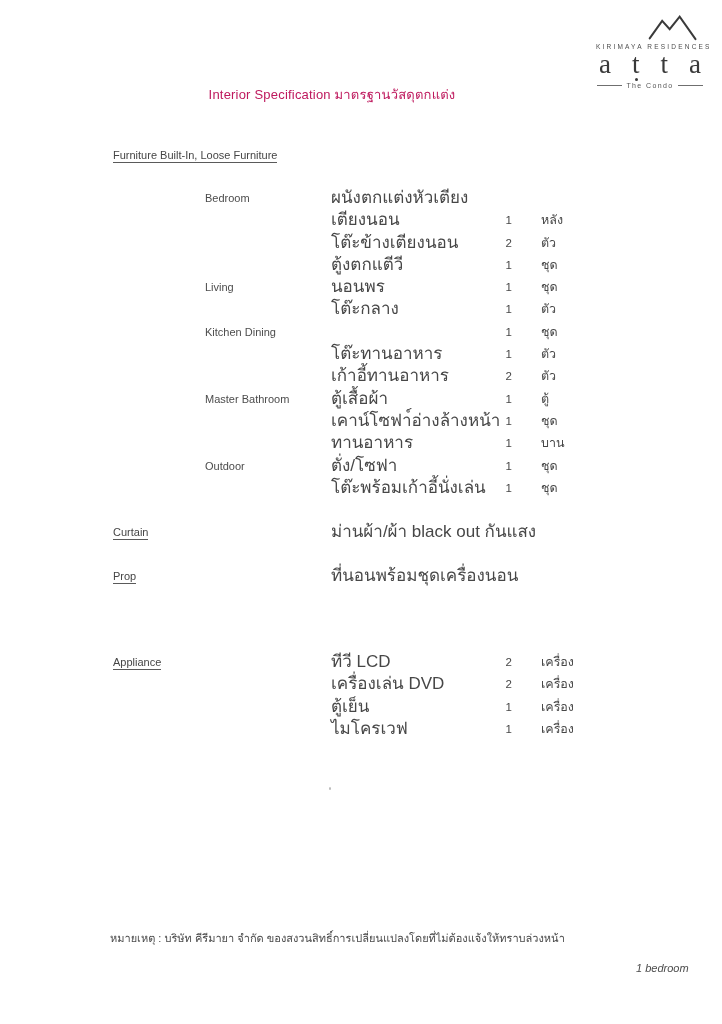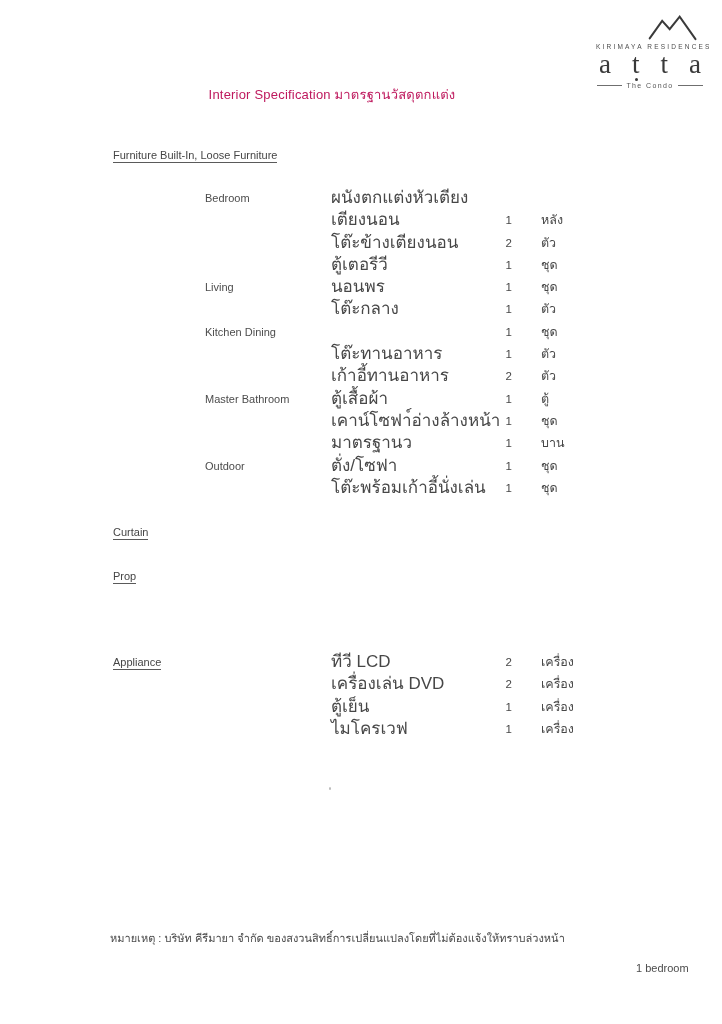--- a/index.html
+++ b/index.html
@@ -57,21 +57,21 @@
   .c-item{left:331px;font-size:17px;}
   .c-qty{left:503px;width:9px;text-align:right;font-size:11.5px;}
   .c-unit{left:519px;font-size:12.5px;margin-left:22px;}
   
   .footer-note{
     position:absolute;top:930px;left:110px;
     font-size:11px;line-height:16px;color:#4a4a4a;white-space:nowrap;text-align:right;
   }
   .page-label{
     position:absolute;top:960px;left:636px;
-    font-size:11px;line-height:16px;color:#4c4c4c;text-align:right;
+    font-size:11px;font-style:italic;line-height:16px;color:#4c4c4c;text-align:right;
   }
   .speck{
     position:absolute;top:787px;left:329px;
     width:2px;height:3px;background:#b9b9b9;border-radius:50%;
   }
 </style>
 </head>
 <body>
 
 <div class="page">
@@ -112,21 +112,21 @@
       <span class="cell c-unit">หลัง</span>
     </div>
     <div class="trow">
       <span class="cell c-cat"></span>
       <span class="cell c-item">โต๊ะข้างเตียงนอน</span>
       <span class="cell c-qty">2</span>
       <span class="cell c-unit">ตัว</span>
     </div>
     <div class="trow">
       <span class="cell c-cat"></span>
-      <span class="cell c-item">ตู้เตอรีวี</span>
+      <span class="cell c-item">ตู้งตกแตีวี</span>
       <span class="cell c-qty">1</span>
       <span class="cell c-unit">ชุด</span>
     </div>
     <div class="trow">
       <span class="cell c-cat">Living</span>
       <span class="cell c-item">นอนพร</span>
       <span class="cell c-qty">1</span>
       <span class="cell c-unit">ชุด</span>
     </div>
     <div class="trow">
@@ -159,42 +159,50 @@
       <span class="cell c-unit">ตู้</span>
     </div>
     <div class="trow">
       <span class="cell c-cat"></span>
       <span class="cell c-item">เคาน์โซฟา์อ่างล้างหน้า</span>
       <span class="cell c-qty">1</span>
       <span class="cell c-unit">ชุด</span>
     </div>
     <div class="trow">
       <span class="cell c-cat"></span>
-      <span class="cell c-item">มาตรฐานว</span>
+      <span class="cell c-item">ทานอาหาร</span>
       <span class="cell c-qty">1</span>
       <span class="cell c-unit">บาน</span>
     </div>
     <div class="trow">
       <span class="cell c-cat">Outdoor</span>
       <span class="cell c-item">ตั่ง/โซฟา</span>
       <span class="cell c-qty">1</span>
       <span class="cell c-unit">ชุด</span>
     </div>
     <div class="trow">
       <span class="cell c-cat"></span>
       <span class="cell c-item">โต๊ะพร้อมเก้าอี้นั่งเล่น</span>
       <span class="cell c-qty">1</span>
       <span class="cell c-unit">ชุด</span>
     </div>
   </div>
 
   <div class="shead" style="top:524px"><span>Curtain</span></div>
+  <div class="tbl" style="top:521px">
+    <div class="trow">
+      <span class="cell c-item">ม่านผ้า/ผ้า black out กันแสง</span>
+    </div>
+  </div>
 
   <div class="shead" style="top:568px"><span>Prop</span></div>
   <div class="tbl" style="top:565px">
+    <div class="trow">
+      <span class="cell c-item">ที่นอนพร้อมชุดเครื่องนอน</span>
+    </div>
   </div>
 
   <div class="shead" style="top:654px"><span>Appliance</span></div>
   <div class="tbl" style="top:651px">
     <div class="trow">
       <span class="cell c-item">ทีวี LCD</span>
       <span class="cell c-qty">2</span>
       <span class="cell c-unit">เครื่อง</span>
     </div>
     <div class="trow">

